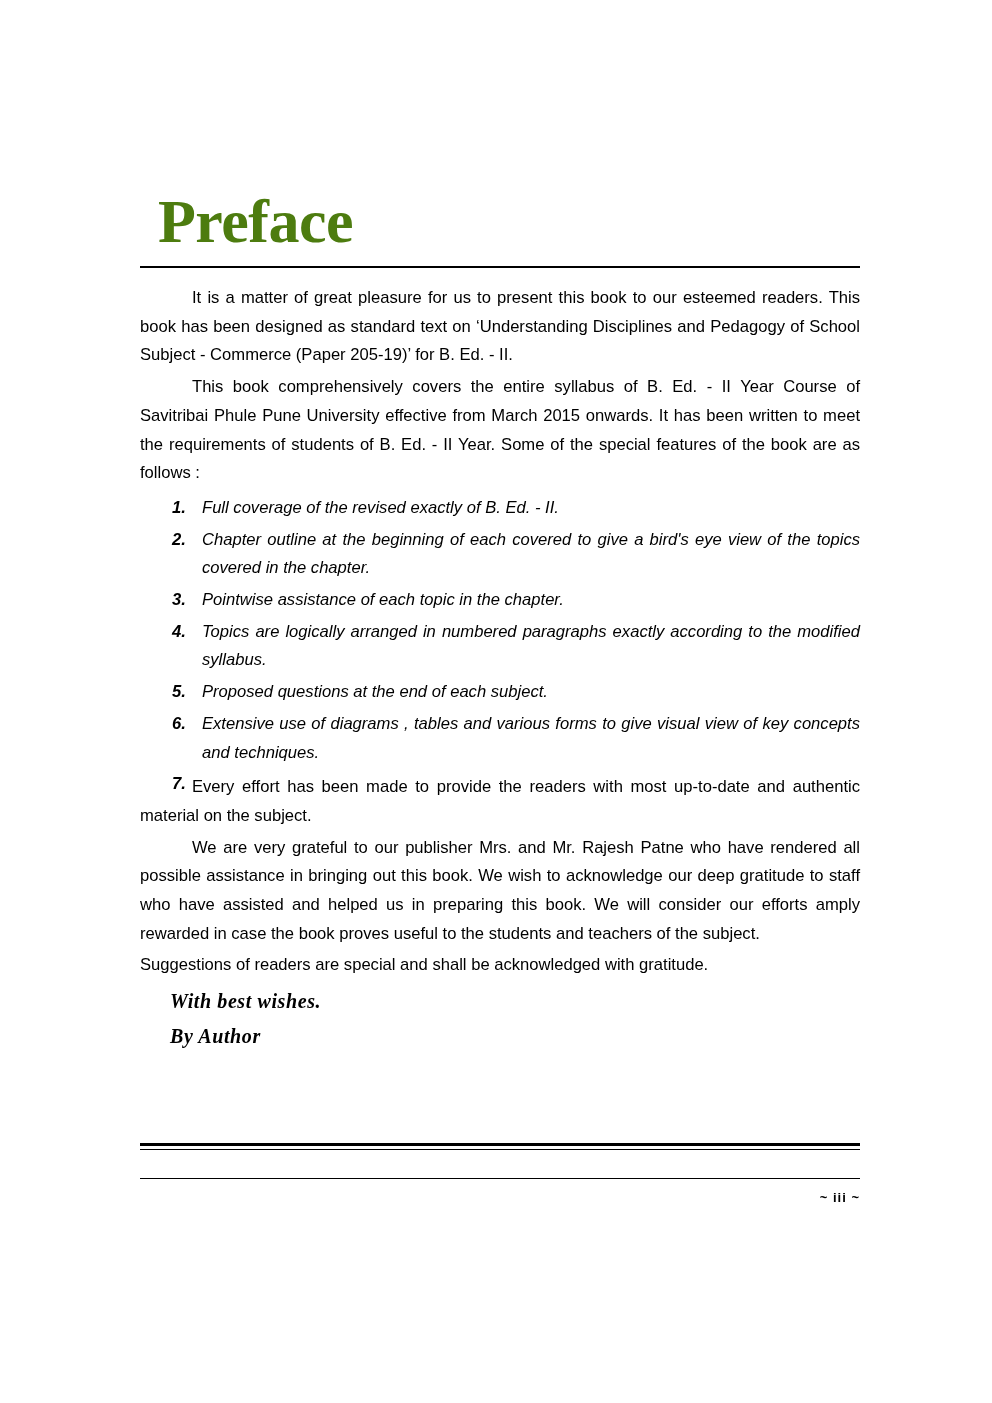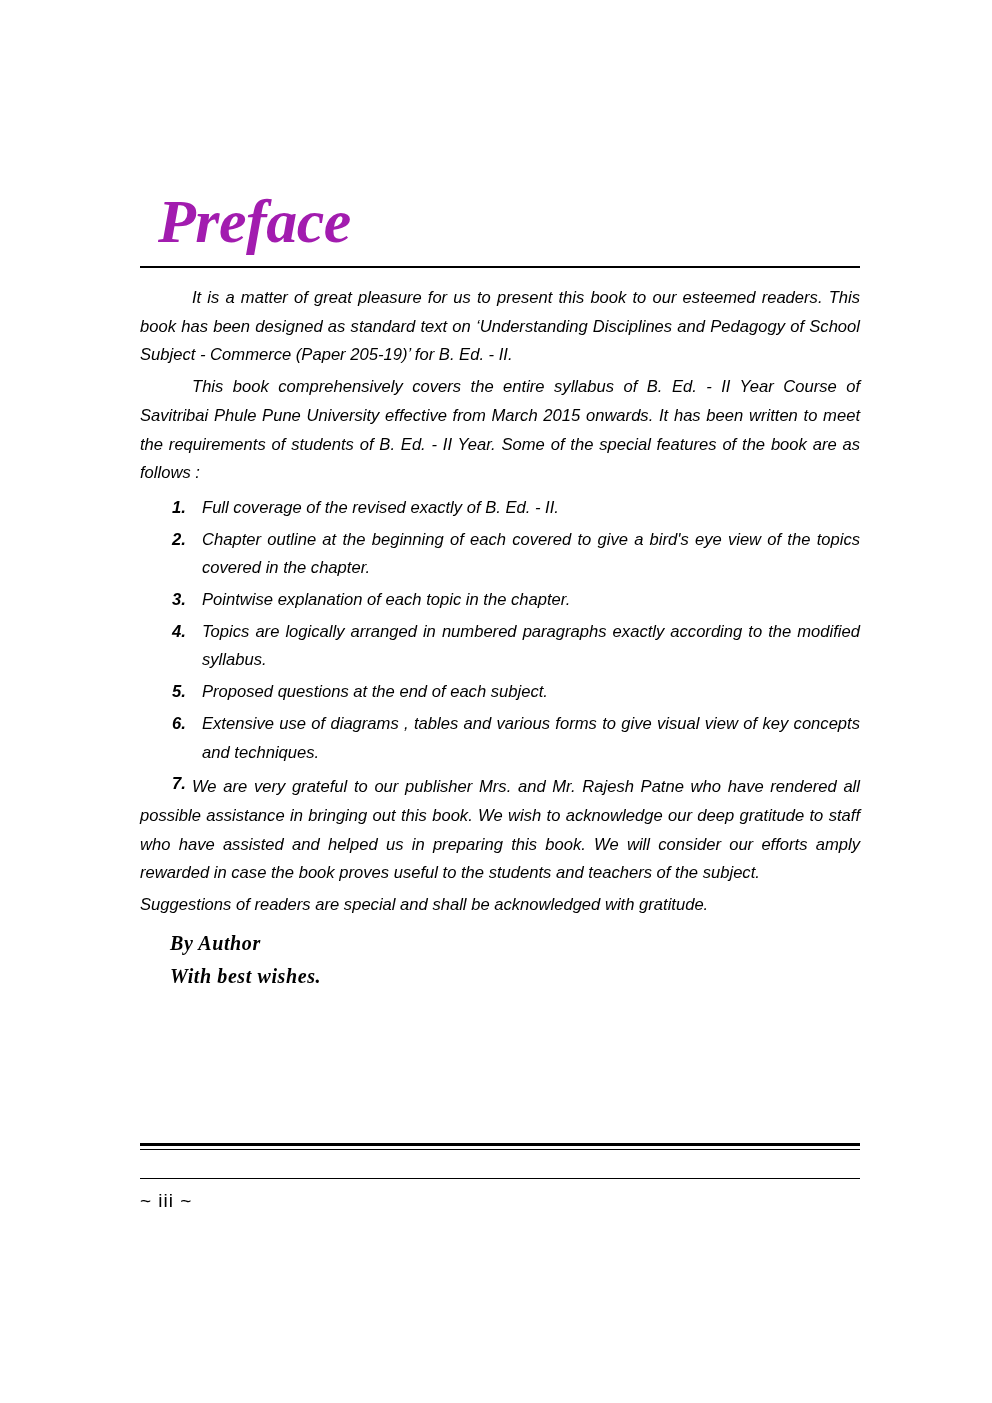--- a/index.html
+++ b/index.html
@@ -22,37 +22,35 @@
     height: 1403px;
   }
   .content {
     position: absolute;
     left: 140px;
     top: 190px;
     width: 720px;
   }
   .preface-title {
     font-family: "Liberation Serif", serif;
-    font-style: italic;
     font-weight: bold;
     font-size: 62px;
     line-height: 1.0;
     letter-spacing: -0.5px;
     margin: 0 0 14px 18px;
-    color: #a21caf;
+    color: #4d7c0f;
   }
   .title-rule {
     border: none;
     border-top: 2.2px solid #000;
     margin: 0 0 16px 0;
     width: 720px;
   }
   p.para {
     font-family: "Liberation Sans", sans-serif;
-    font-style: italic;
     font-size: 16.6px;
     line-height: 1.73;
     margin: 0 0 3px 0;
     text-align: justify;
     text-indent: 52px;
     color: #000;
   }
   p.para.noindent {
     text-indent: 0;
   }
@@ -106,24 +104,24 @@
   }
   .rule-bottom {
     border-top: 1.4px solid #000;
     margin-top: 28px;
   }
   .page-number {
     position: absolute;
     left: 140px;
     width: 720px;
     top: 1190px;
-    text-align: left;
+    text-align: right;
     font-family: "Liberation Sans", sans-serif;
-    font-weight: normal;
-    font-size: 19px;
+    font-weight: bold;
+    font-size: 13px;
     letter-spacing: 1px;
   }
 </style>
 </head>
 <body>
 
 <div class="page">
 
   <div class="content">
 
@@ -137,45 +135,46 @@
       <li>
         <span class="num">1.</span>
         <span>Full coverage of the revised exactly of B. Ed. - II.</span>
       </li>
       <li>
         <span class="num">2.</span>
         <span>Chapter outline at the beginning of each covered to give a bird's eye view of the topics covered in the chapter.</span>
       </li>
       <li>
         <span class="num">3.</span>
-        <span>Pointwise explanation of each topic in the chapter.</span>
+        <span>Pointwise assistance of each topic in the chapter.</span>
       </li>
       <li>
         <span class="num">4.</span>
         <span>Topics are logically arranged in numbered paragraphs exactly according to the modified syllabus.</span>
       </li>
       <li>
         <span class="num">5.</span>
         <span>Proposed questions at the end of each subject.</span>
       </li>
       <li>
         <span class="num">6.</span>
         <span>Extensive use of diagrams , tables and various forms to give visual view of key concepts and techniques.</span>
       </li>
       <li>
         <span class="num">7.</span>
       </li>
     </ol>
 
+    <p class="para">Every effort has been made to provide the readers with most up-to-date and authentic material on the subject.</p>
     <p class="para">We are very grateful to our publisher Mrs. and Mr. Rajesh Patne who have rendered all possible assistance in bringing out this book. We wish to acknowledge our deep gratitude to staff who have assisted and helped us in preparing this book. We will consider our efforts amply rewarded in case the book proves useful to the students and teachers of the subject.</p>
 
     <p class="para noindent">Suggestions of readers are special and shall be acknowledged with gratitude.</p>
 
+    <div class="signoff">With best wishes.</div>
     <div class="signoff second">By Author</div>
-    <div class="signoff">With best wishes.</div>
 
   </div>
 
   <div class="footer-rules">
     <div class="rule-thick"></div>
     <div class="rule-thin"></div>
     <div class="rule-bottom"></div>
   </div>
 
   <div class="page-number">~ iii ~</div>

